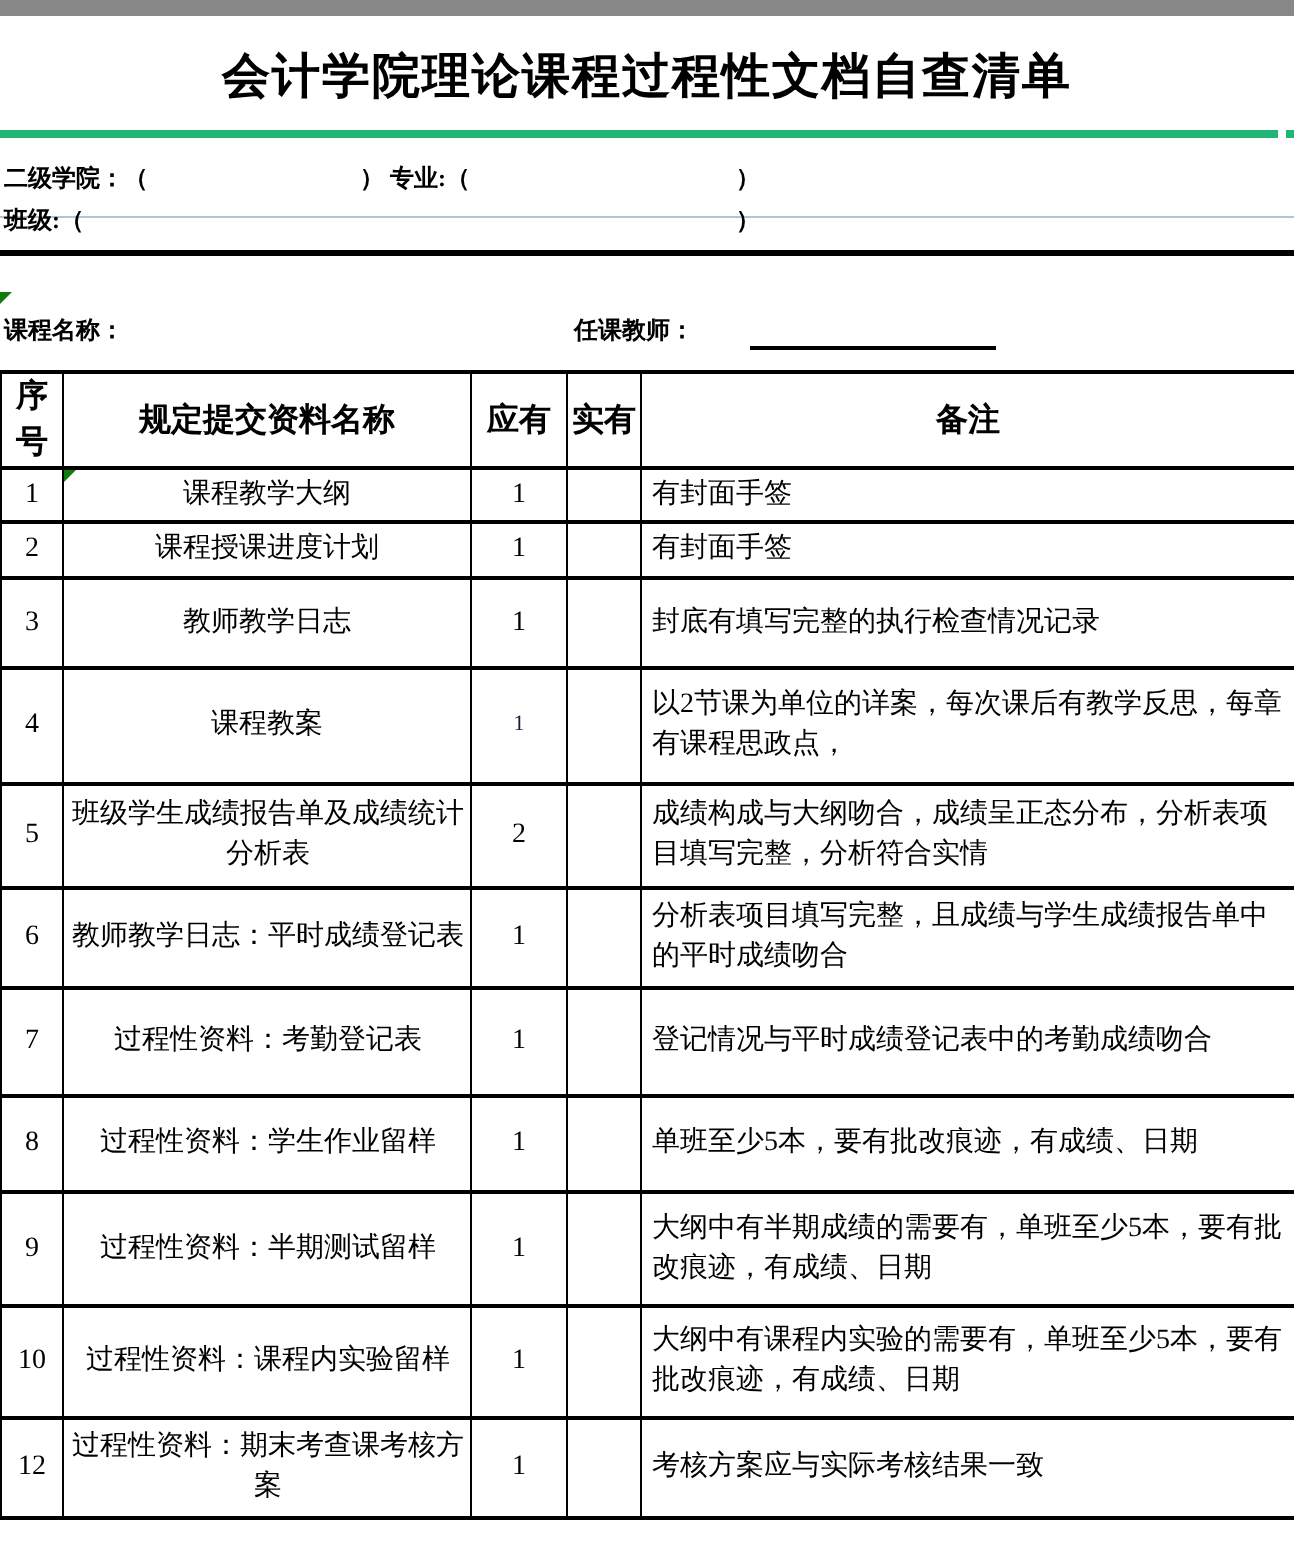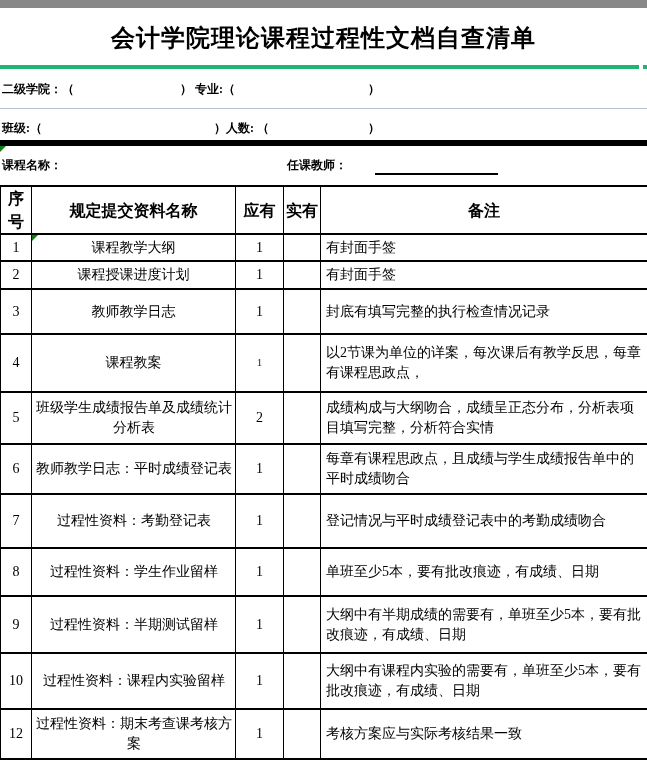--- a/index.html
+++ b/index.html
@@ -11,21 +11,21 @@
   }
   .title {
     position:absolute; top:14px; left:0; width:100%;
     text-align:center; font-size:24px; font-weight:bold; letter-spacing:1px;
   }
   .green-rule { position:absolute; top:57px; left:0; width:639px; height:4px; background:#21b573; }
   .green-rule-end { position:absolute; top:57px; left:643px; width:4px; height:4px; background:#21b573; }
 
   .info-row { position:absolute; left:0; width:100%; font-weight:bold; font-size:12px; }
   .row-a { top:61px;  height:40px; line-height:40px; border-bottom:1px solid #b6c3d3; }
-  .row-b { top:102px; height:36px; line-height:36px; border-bottom:6px solid #000000; }
+  .row-b { top:84px; height:36px; line-height:36px; border-bottom:3px solid #000000; }
   .row-c { top:138px; height:39px; line-height:39px; }
   .info-row span.lbl { position:absolute; top:0; white-space:nowrap; }
   .blank { position:absolute; top:4px; height:28px; }
   .teacher-line { position:absolute; left:375px; top:27px; width:123px; height:0; border-bottom:2px solid #000; }
 
   .tri {
     position:absolute; width:0; height:0;
     border-top:6px solid #107c10; border-right:6px solid transparent;
   }
   .tri-page { top:138px; left:0; }
@@ -66,21 +66,20 @@
     <span class="lbl" style="left:2px">二级学院：（</span>
     <span class="blank" style="left:95px;width:80px"></span>
     <span class="lbl" style="left:180px">） 专业:（</span>
     <span class="blank" style="left:250px;width:112px"></span>
     <span class="lbl" style="left:368px">）</span>
   </div>
 
   <div class="info-row row-b">
     <span class="lbl" style="left:2px">班级:（</span>
     <span class="blank" style="left:62px;width:148px"></span>
-    <span class="lbl" style="left:214px">）人数: （</span>
     <span class="blank" style="left:300px;width:62px"></span>
     <span class="lbl" style="left:368px">）</span>
   </div>
 
   <div class="info-row row-c">
     <span class="lbl" style="left:287px">任课教师：</span>
     <span class="lbl" style="left:2px">课程名称：</span>
     <span class="teacher-line"></span>
   </div>
 
@@ -135,21 +134,21 @@
       <td class="name-left">班级学生成绩报告单及成绩统计分析表</td>
       <td class="c">2</td>
       <td class="c"></td>
       <td class="remark">成绩构成与大纲吻合，成绩呈正态分布，分析表项目填写完整，分析符合实情</td>
     </tr>
     <tr class="h50">
       <td class="num">6</td>
       <td class="name-left">教师教学日志：平时成绩登记表</td>
       <td class="c">1</td>
       <td class="c"></td>
-      <td class="remark">每章有课程思政点，且成绩与学生成绩报告单中的平时成绩吻合</td>
+      <td class="remark">分析表项目填写完整，且成绩与学生成绩报告单中的平时成绩吻合</td>
     </tr>
     <tr class="h54">
       <td class="num">7</td>
       <td class="name-left">过程性资料：考勤登记表</td>
       <td class="c">1</td>
       <td class="c"></td>
       <td class="remark">登记情况与平时成绩登记表中的考勤成绩吻合</td>
     </tr>
     <tr class="h48">
       <td class="num">8</td>

